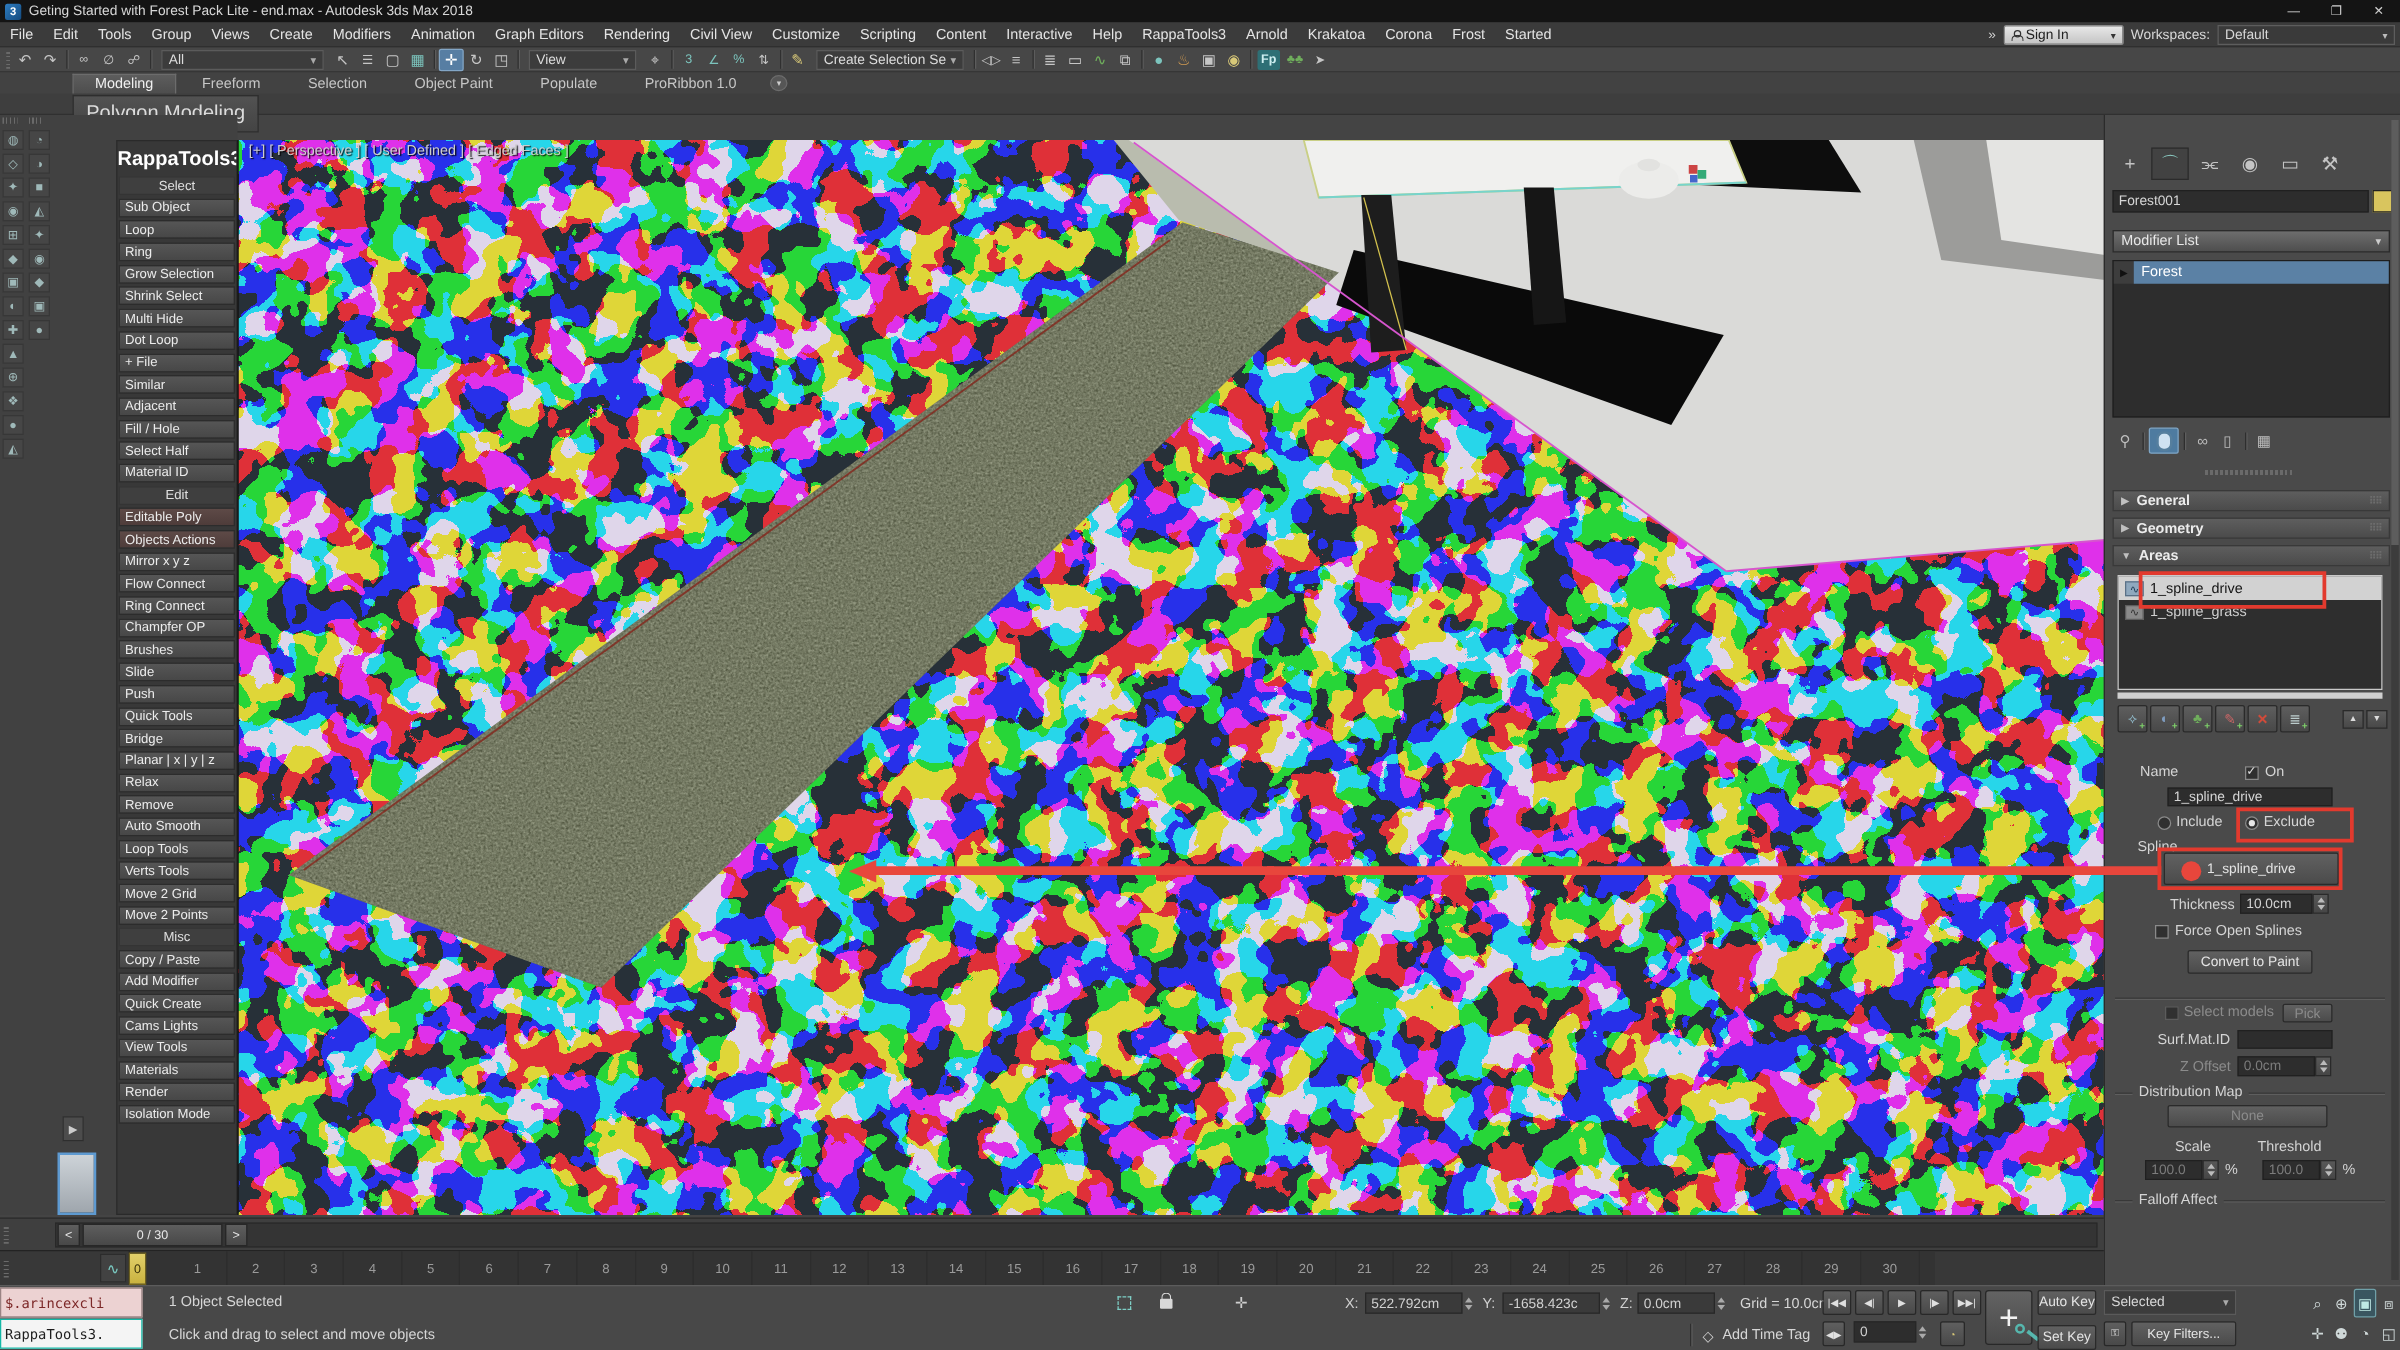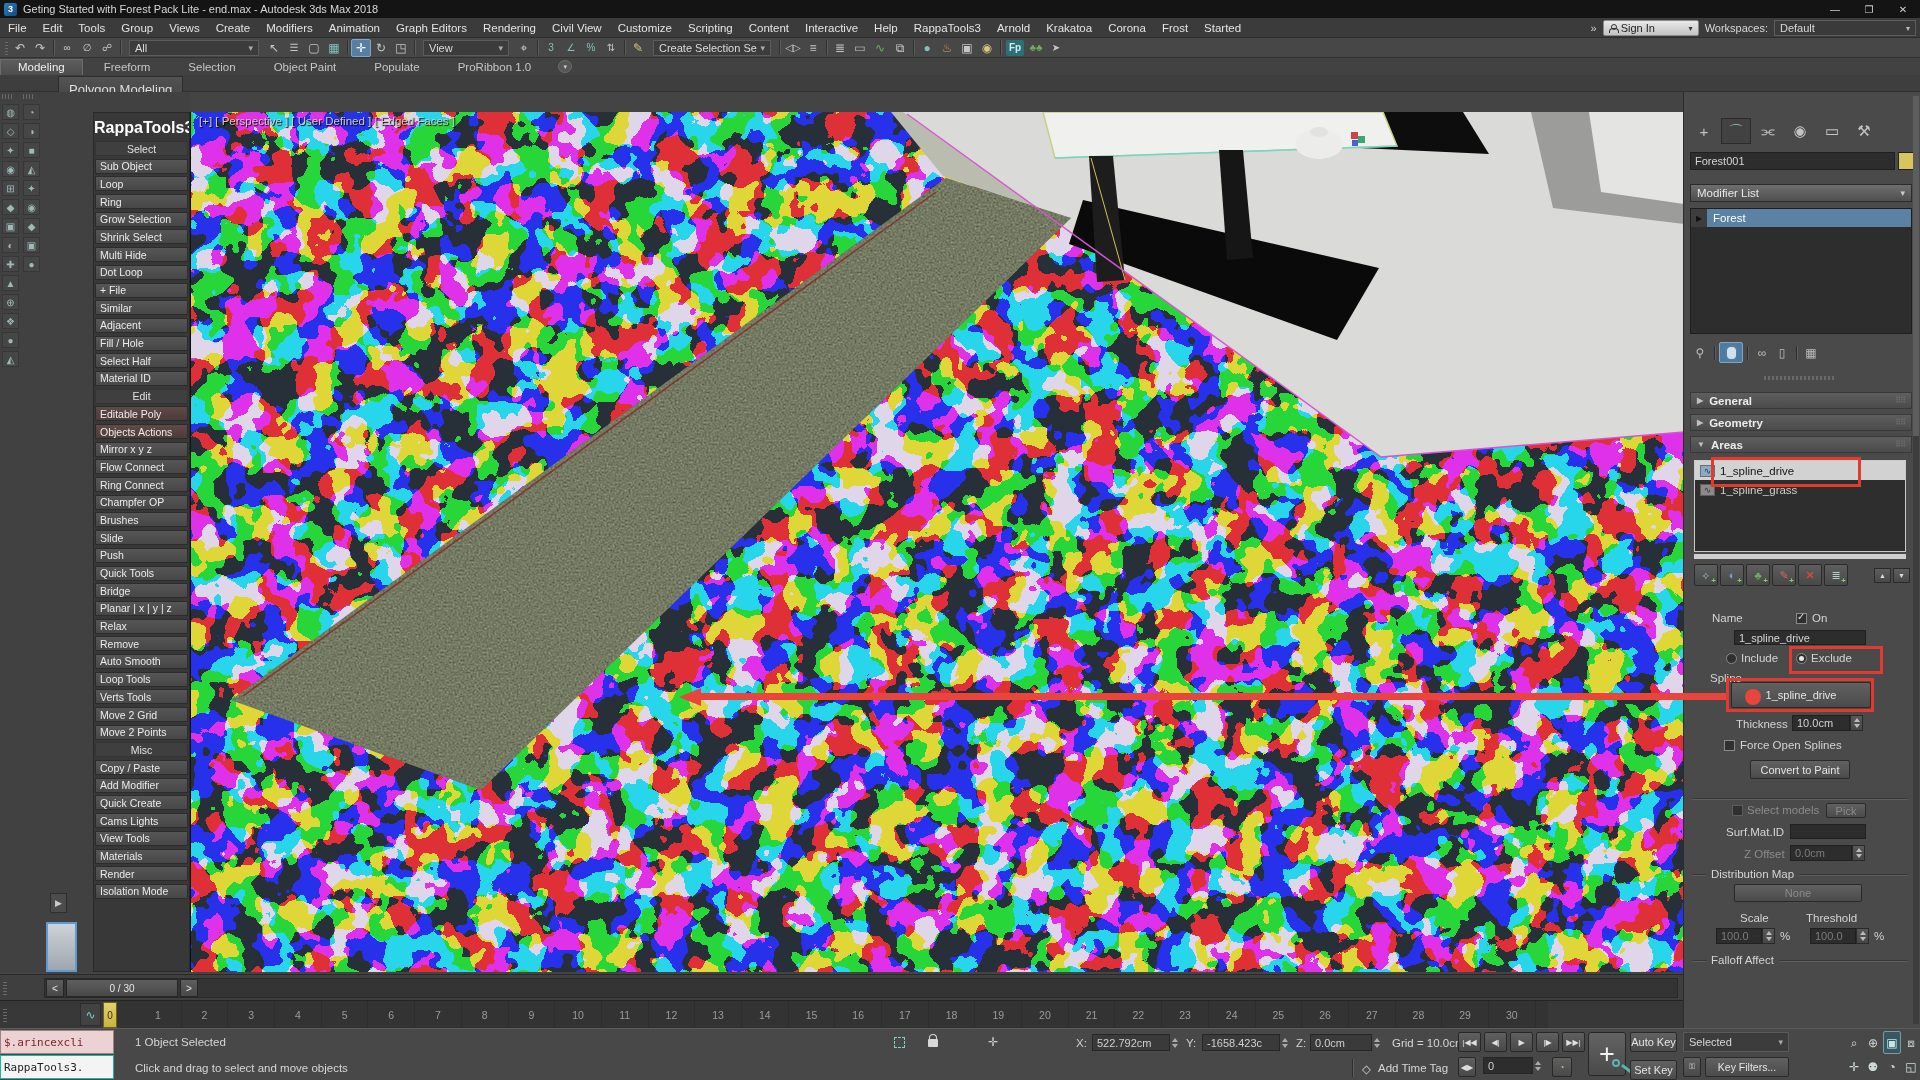--- a/index.html
+++ b/index.html
@@ -29,26 +29,26 @@
   .tb.sm{font-size:10px}
   .tb.act{background:#577ea3;border:1px solid #83a6c6;color:#fff;border-radius:2px}
   .tb.teal{color:#7cc4bd}.tb.yel{color:#d8c878}.tb.grn{color:#6fae5c}.tb.org{color:#d09a52}
   .tb.fp{background:#2e6f75;color:#cdeef0;font-size:10px;font-weight:bold;width:18px;height:16px;border-radius:2px;margin:0 2px}
   .tb.sep{width:7px}.tb.sep::before{content:"";width:1px;height:15px;background:#303030;box-shadow:1px 0 0 #5c5c5c}
   .tb.grip{width:8px}.tb.grip::before{content:"";width:3px;height:15px;background:repeating-linear-gradient(0deg,#6a6a6a 0 1px,transparent 1px 3px)}
   .tb.dd{width:130px;height:16px;background:#3c3c3c;border:1px solid #5b5b5b;justify-content:flex-start;padding:0 5px;margin:0 5px;font-size:11px;color:#dcdcdc}
   .tb.dd::after{content:"▾";margin-left:auto;font-size:9px;color:#aaa}
   .tb.dd.w2{width:86px}.tb.dd.w3{width:118px}
   
-  #ribbontabs{position:absolute;left:0;top:58px;width:1920px;height:17px;background:#424242;display:flex;align-items:flex-end;gap:4px}
+  #ribbontabs{position:absolute;left:0;top:58px;width:1920px;height:17px;background:#424242;display:flex;align-items:flex-end;padding-left:58px;gap:4px}
   .rtab{padding:1px 17px 2px;color:#c6c6c6;font-size:11.5px}
   .rtab.active{background:linear-gradient(#5d5d5d,#4d4d4d);border:1px solid #6c6c6c;border-bottom:none;color:#f0f0f0}
   #ribcircle{width:14px;height:13px;border-radius:50%;background:#565656;border:1px solid #6c6c6c;margin:0 0 2px 6px;display:flex;align-items:center;justify-content:center;font-size:7px;color:#ccc}
   #ribbonsub{position:absolute;left:0;top:75px;width:1920px;height:17px;background:#3e3e3e;border-bottom:1px solid #303030}
-  #polytab{position:absolute;left:58px;top:1px;padding:5px 10px;background:linear-gradient(#525252,#444);border:1px solid #2e2e2e;color:#dcdcdc;font-size:13px}
+  #polytab{position:absolute;left:58px;top:1px;padding:5px 10px;background:linear-gradient(#525252,#444);border:1px solid #2e2e2e;color:#dcdcdc;font-size:16px}
   
   #left-dock{position:absolute;left:0;top:92px;width:190px;height:880px;background:#414141}
   .icol{position:absolute;display:flex;flex-direction:column;align-items:center;gap:3px}
   .icol .gr{width:12px;height:5px;background:repeating-linear-gradient(90deg,#6a6a6a 0 1px,transparent 1px 3px);margin-bottom:2px}
   .ic{width:17px;height:16px;background:#464646;border:1px solid #373737;color:#9fb9b9;font-size:10px;display:flex;align-items:center;justify-content:center}
   #flyout{position:absolute;left:50px;top:893px;width:17px;height:20px;background:#4c4c4c;border:1px solid #2e2e2e;color:#ccc;font-size:9px;display:flex;align-items:center;justify-content:center}
   #swatchbox{position:absolute;left:46px;top:922px;width:31px;height:50px;background:linear-gradient(#cdd3d8,#9fa6ad);border:2px solid #5e9ad1}
   
   #rappa{position:absolute;left:93px;top:112px;width:97px;height:860px;background:#383838;border:1px solid #2a2a2a;overflow:hidden}
   #rappa-title{color:#fff;font-weight:bold;font-size:16px;text-align:center;padding:6px 0 4px}

